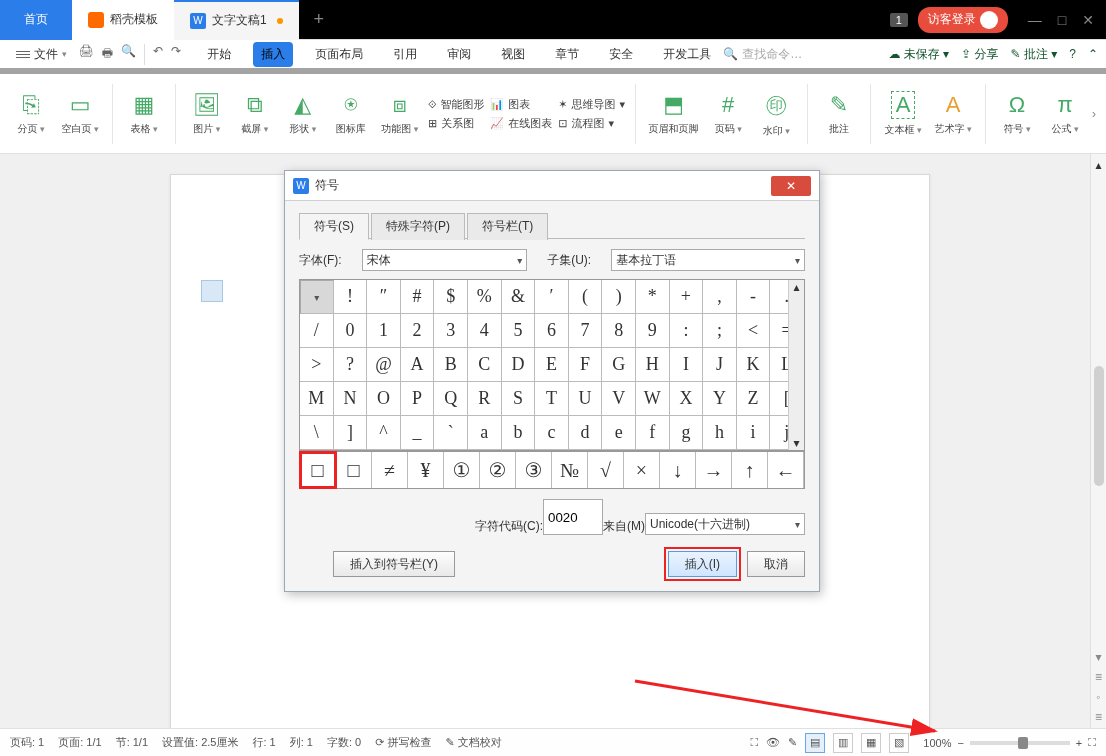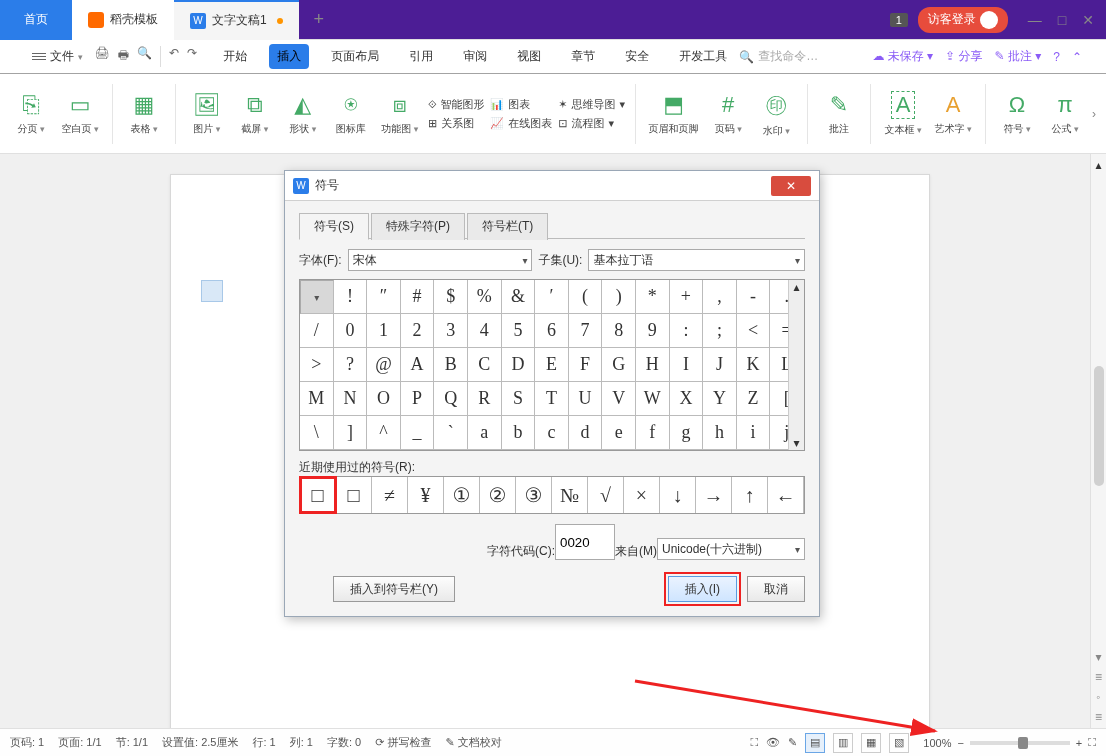--- a/index.html
+++ b/index.html
@@ -1,48 +1,48 @@
 <!DOCTYPE html>
 <html><head>
 <meta charset="utf-8">
 <style>
 * { margin: 0; padding: 0; box-sizing: border-box; }
 body { font-family: "Microsoft YaHei", Arial, sans-serif; font-size: 12px; background: #fff; color: #333; width: 1106px; height: 756px; overflow: hidden; position: relative; }
 
 
-.titlebar { height: 40px; background: #4c1d95; border-bottom: 1px solid #e0e0e0; display: flex; align-items: center; }
+.titlebar { height: 40px; background: #000000; border-bottom: 1px solid #e0e0e0; display: flex; align-items: center; }
 .tab-doc { display: flex; align-items: center; padding: 0 16px; height: 40px; position: relative; }
 .tab-home { background: #2b7de9; color: #fff; padding: 0 24px; }
 .tab-template { background: #fff; color: #333; }
 .tab-template .icon-flame { width: 16px; height: 16px; background: #ff6a00; border-radius: 3px; margin-right: 6px; }
 .tab-open { background: #f5f5f5; border-top: 2px solid #2b7de9; }
 .tab-open .icon-w { width: 16px; height: 16px; background: #2b7de9; border-radius: 2px; margin-right: 6px; color:#fff; font-size:10px; display:flex;align-items:center;justify-content:center;}
 .dirty-dot { width: 6px; height: 6px; background: #ff9500; border-radius: 50%; margin-left: 10px; }
 .tab-add { width: 40px; text-align: center; font-size: 18px; color: #888; }
 .spacer { flex: 1; }
 .title-right { display: flex; align-items: center; gap: 10px; padding-right: 12px; }
 .badge-1 { background: #555; color: #fff; padding: 1px 6px; border-radius: 2px; font-size: 11px; }
 .login-btn { background: #e74c3c; color: #fff; padding: 4px 10px; border-radius: 12px; display: flex; align-items: center; gap: 4px; }
 .avatar { width: 18px; height: 18px; background: #fff; border-radius: 50%; }
 .win-controls { display: flex; gap: 16px; color: #888; font-size: 14px; margin-left: 10px; }
 
 
-.menubar { height: 34px; border-bottom: 1px solid #a3a3a3; display: flex; align-items: center; padding: 0 24px; gap: 4px; }
+.menubar { height: 34px; border-bottom: 6px solid #a3a3a3; display: flex; align-items: center; padding: 0 8px; gap: 4px; }
 .file-btn { display: flex; align-items: center; gap: 4px; padding: 0 8px; }
 .ham { width: 14px; display: inline-block;}
 .ham span{display:block;height:1px;background:#666;margin:2px 0;}
 .quick { display: flex; gap: 8px; color: #666; }
 .quick .sep { width:1px; background:#ddd; }
 .menutabs { display: flex; gap: 14px; margin-left: 14px; }
 .menutab { padding: 4px 8px; }
 .menutab.active { background: #2b7de9; color: #000000; border-radius: 4px; }
 .menubar .spacer { flex: 1; }
 .search-box { display:flex; align-items:center; gap:4px; color:#888; }
 .search-icon::before { content: "🔍"; font-size: 12px; }
-.menubar-right { display: flex; gap: 12px; color: #8b5cf6; align-items:center;}
+.menubar-right { display: flex; gap: 12px; color: #14532d; align-items:center;}
 .cloud-icon::before { content: "☁"; }
 
 
 .ribbon { height: 80px; border-bottom: 1px solid #e0e0e0; display: flex; align-items: center; padding: 0 10px; gap: 6px; background:#fff;}
 .rbtn { display: flex; flex-direction: column; align-items: center; justify-content:center; gap: 4px; padding: 4px 6px; min-width: 42px;}
 .rbtn .ricon { font-size: 22px; color: #4a6; }
 .rbtn .rlabel { font-size: 10px; color: #444; white-space: nowrap;}
 .rbtn .drop::after{ content:" ▾"; font-size:9px; color:#888;}
 .rsep { width: 1px; height: 60px; background: #e5e5e5; margin: 0 4px; }
 .rcol { display: flex; flex-direction: column; gap: 4px; }
@@ -66,21 +66,21 @@
 .zoom-track { width: 100px; height: 4px; background:#ddd; position:relative;}
 .zoom-thumb { position:absolute; left:48px; top:-4px; width:10px; height:12px; background:#888; border-radius:2px;}
 .dialog { position: absolute; left: 284px; top: 170px; width: 536px; background: #f4f4f4; border: 1px solid #9aa7b6; box-shadow: 2px 3px 10px rgba(0,0,0,.25); }
 .dlg-title { height: 30px; display: flex; align-items: center; padding: 0 8px; background: #fff; border-bottom:1px solid #d0d0d0;}
 .dlg-title .icon-w2 { width:16px;height:16px;background:#2b7de9;border-radius:2px;margin-right:6px;color:#fff;font-size:10px;display:flex;align-items:center;justify-content:center;}
 .dlg-close { margin-left: auto; width: 40px; height: 20px; background: #d84c3e; color:#fff; display:flex;align-items:center;justify-content:center; border-radius:2px;}
 .dlg-body { padding: 10px 14px 14px; }
 .dlg-tabs { display: flex; border-bottom: 1px solid #bbb; }
 .dlg-tab { padding: 4px 14px; border: 1px solid #bbb; border-bottom: none; margin-right: 2px; background: #eaeaea; position:relative; top:2px;}
 .dlg-tab.active { background: #f4f4f4; border-bottom:1px solid #f4f4f4;}
-.dlg-row { display: flex; align-items: center; gap: 6px; margin-top: 10px; }
+.dlg-row { display: flex; align-items: center; gap: 20px; margin-top: 10px; }
 .dlg-row label { white-space: nowrap; }
 .sel { flex: 1; height: 22px; border: 1px solid #aaa; background: #fff; padding: 0 4px; display:flex;align-items:center;justify-content:space-between;}
 .sel::after{content:"▾";color:#555;font-size:10px;}
 .inp { height: 30px; border: 1px solid #aaa; background: #fff; padding: 17px 4px; width: 60px;}
 
 .symgrid-wrap { margin-top: 8px; border:1px solid #999; background:#fff; position:relative;}
 .symgrid { display: grid; grid-template-columns: repeat(15, 1fr); }
 .cell { height: 34px; border-right: 1px solid #bbb; border-bottom: 1px solid #bbb; display: flex; align-items: center; justify-content: center; font-family: "SimSun", serif; font-size: 18px; }
 .cell.sel { background:#d8d8d8;}
 .grid-scroll { position:absolute; right:0; top:0; bottom:0; width:16px; background:#eee; border-left:1px solid #ccc; display:flex;flex-direction:column;justify-content:space-between;align-items:center;}
@@ -405,21 +405,20 @@
           <div class="cell">g</div>
           <div class="cell">h</div>
           <div class="cell">i</div>
           <div class="cell">j</div>
         </div>
       <div class="grid-scroll">
           <span>▴</span>
           <span>▾</span>
         </div>
     </div>
-    <div class="recent-label">近期使用过的符号(R):</div>
     <div class="recent-grid" id="recentgrid">
         <div class="rcell">□</div>
         <div class="rcell">□</div>
         <div class="rcell">≠</div>
         <div class="rcell">¥</div>
         <div class="rcell">①</div>
         <div class="rcell">②</div>
         <div class="rcell">③</div>
         <div class="rcell">№</div>
         <div class="rcell">√</div>
@@ -427,21 +426,21 @@
         <div class="rcell">↓</div>
         <div class="rcell">→</div>
         <div class="rcell">↑</div>
         <div class="rcell">←</div>
       </div>
 
     <div class="dlg-row2">
       <label>字符代码(C):</label>
       <input class="inp" value="0020" style="">
       <label>来自(M)</label>
-      <div class="sel" style="width:148px;flex:none">
+      <div class="sel" style="width:160px;flex:none">
           <span>Unicode(十六进制)</span>
         </div>
     </div>
 
     <div class="dlg-btns">
       <div class="btn insert-bar">插入到符号栏(Y)</div>
       <div class="btn insert">插入(I)</div>
       <div class="btn">取消</div>
     </div>
   </div>

